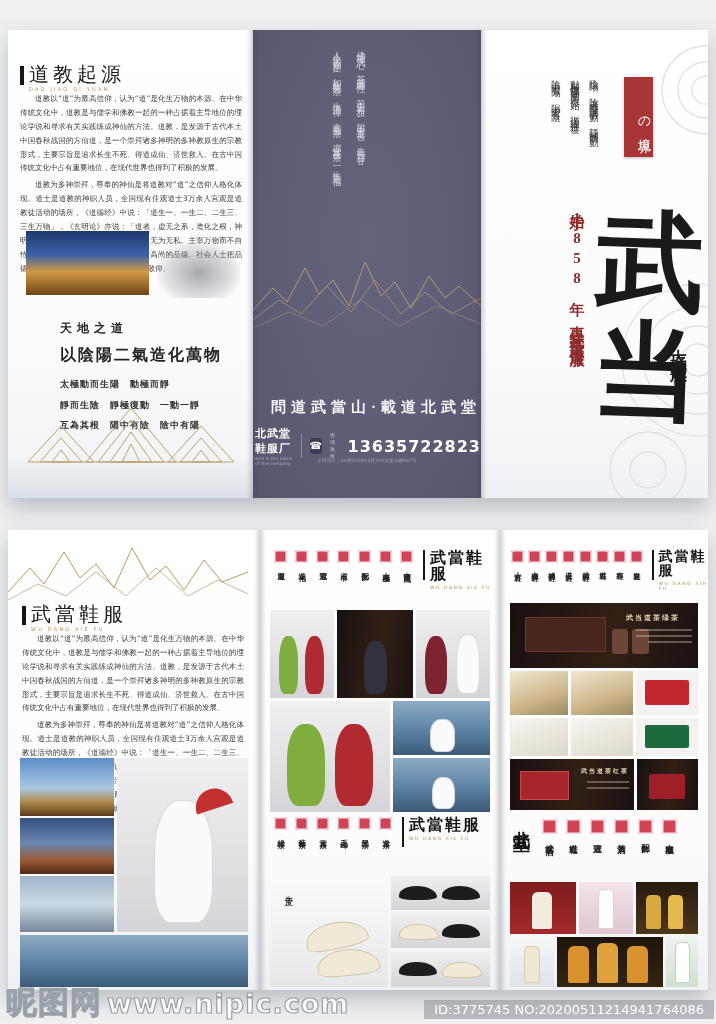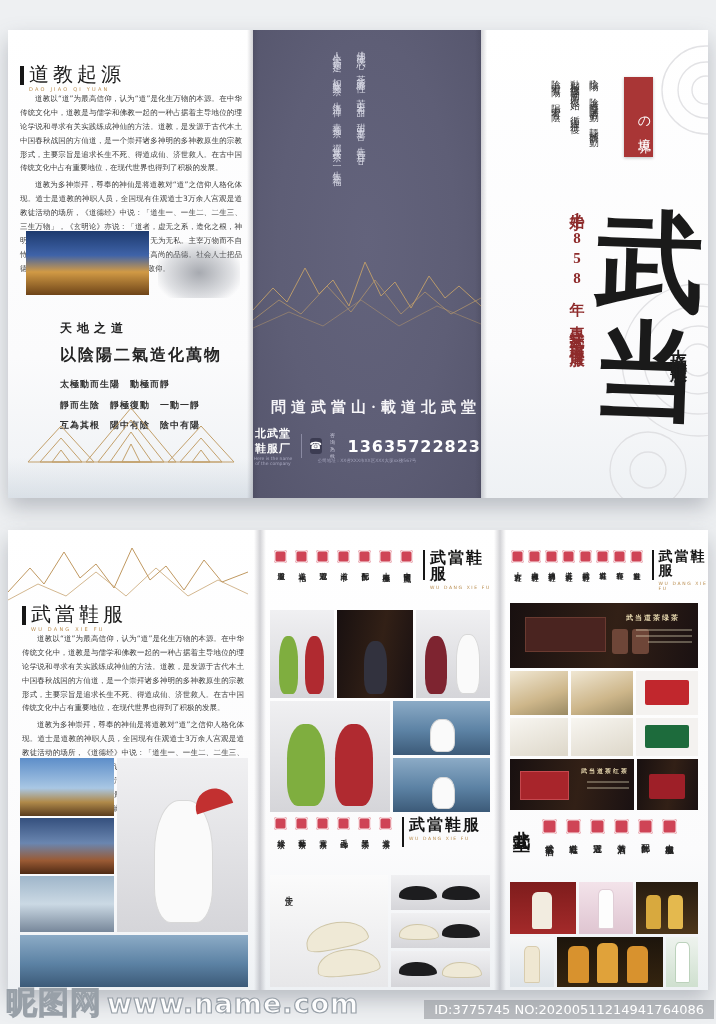--- a/index.html
+++ b/index.html
@@ -471,16 +471,16 @@
         <span class="bottle" style="left:66%;bottom:8%;width:20%;height:74%;background:#d8922e;"></span>
       </div>
       <div class="ph p-greenbot" style="left:166px;top:407px;width:32px;height:50px;">
         <span class="bottle" style="left:28%;bottom:8%;width:40%;height:78%;background:#fff;border:1px solid #bcd2bc;"></span>
       </div>
     </div>
   </div>
 
   <div class="site-mark">
     <span class="cn">昵图网</span>
-    <span class="en">www.name.com</span>
+    <span class="en">www.nipic.com</span>
   </div>
   <div class="id-chip">ID:3775745 NO:20200511214941764086</div>
 </div>
 
 </body></html>

